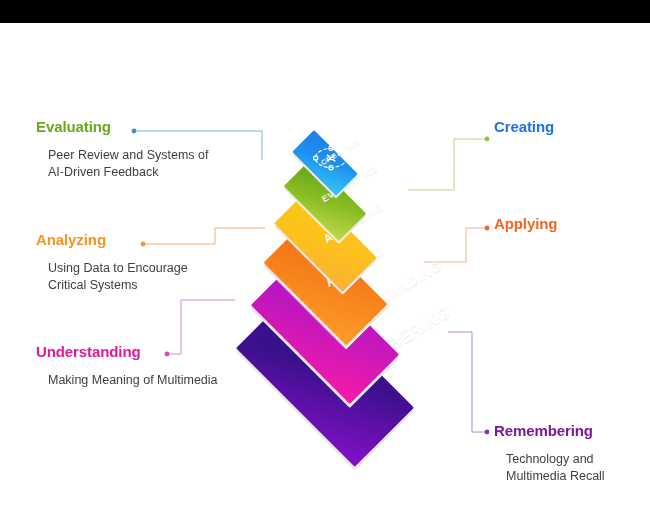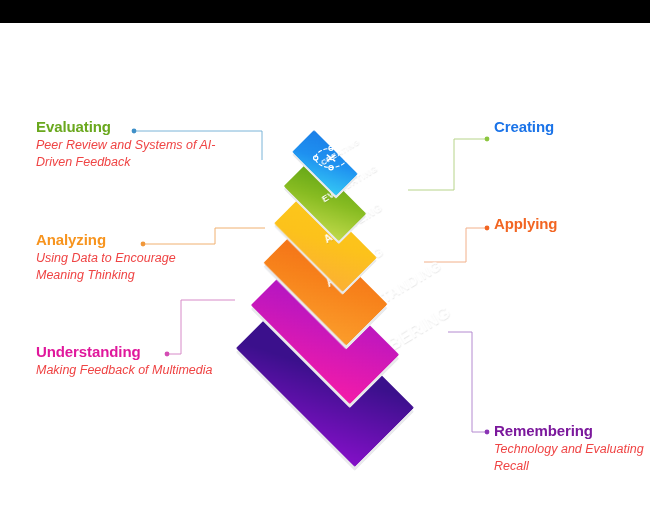--- a/index.html
+++ b/index.html
@@ -31,24 +31,23 @@
     font-size: 15px;
     font-weight: bold;
     line-height: 17px;
     letter-spacing: -0.1px;
     margin: 0 0 2px 0;
     white-space: nowrap;
   }
   .callout .desc {
     font-size: 12.5px;
     line-height: 16.5px;
-    color: #ef4444;
-    margin: 0;
+    color: #404040;
+    margin: 12px;
     font-weight: normal;
-    font-style: italic;
   }
 
   #callout-evaluating   { left: 36px;  top: 118px; width: 190px; }
   #callout-analyzing    { left: 36px;  top: 231px; width: 190px; }
   #callout-understanding{ left: 36px;  top: 343px; width: 195px; }
   #callout-creating     { left: 494px; top: 118px; width: 150px; }
   #callout-applying     { left: 494px; top: 215px; width: 150px; }
   #callout-remembering  { left: 494px; top: 422px; width: 150px; }
 
   
@@ -206,34 +205,34 @@
 
   </div>
 
   <div class="callout" id="callout-evaluating">
     <div class="title" style="color:#6aa81e;">Evaluating</div>
     <div class="desc">Peer Review and Systems of AI-Driven Feedback</div>
   </div>
 
   <div class="callout" id="callout-analyzing">
     <div class="title" style="color:#f7941e;">Analyzing</div>
-    <div class="desc">Using Data to Encourage Meaning Thinking</div>
+    <div class="desc">Using Data to Encourage Critical Systems</div>
   </div>
 
   <div class="callout" id="callout-understanding">
     <div class="title" style="color:#e0189c;">Understanding</div>
-    <div class="desc">Making Feedback of Multimedia</div>
+    <div class="desc">Making Meaning of Multimedia</div>
   </div>
 
   <div class="callout" id="callout-creating">
     <div class="title" style="color:#1a73e8;">Creating</div>
   </div>
 
   <div class="callout" id="callout-applying">
     <div class="title" style="color:#f26522;">Applying</div>
   </div>
 
   <div class="callout" id="callout-remembering">
     <div class="title" style="color:#7b189c;">Remembering</div>
-    <div class="desc">Technology and Evaluating Recall</div>
+    <div class="desc">Technology and Multimedia Recall</div>
   </div>
 
 </div>
 
 </body></html>

